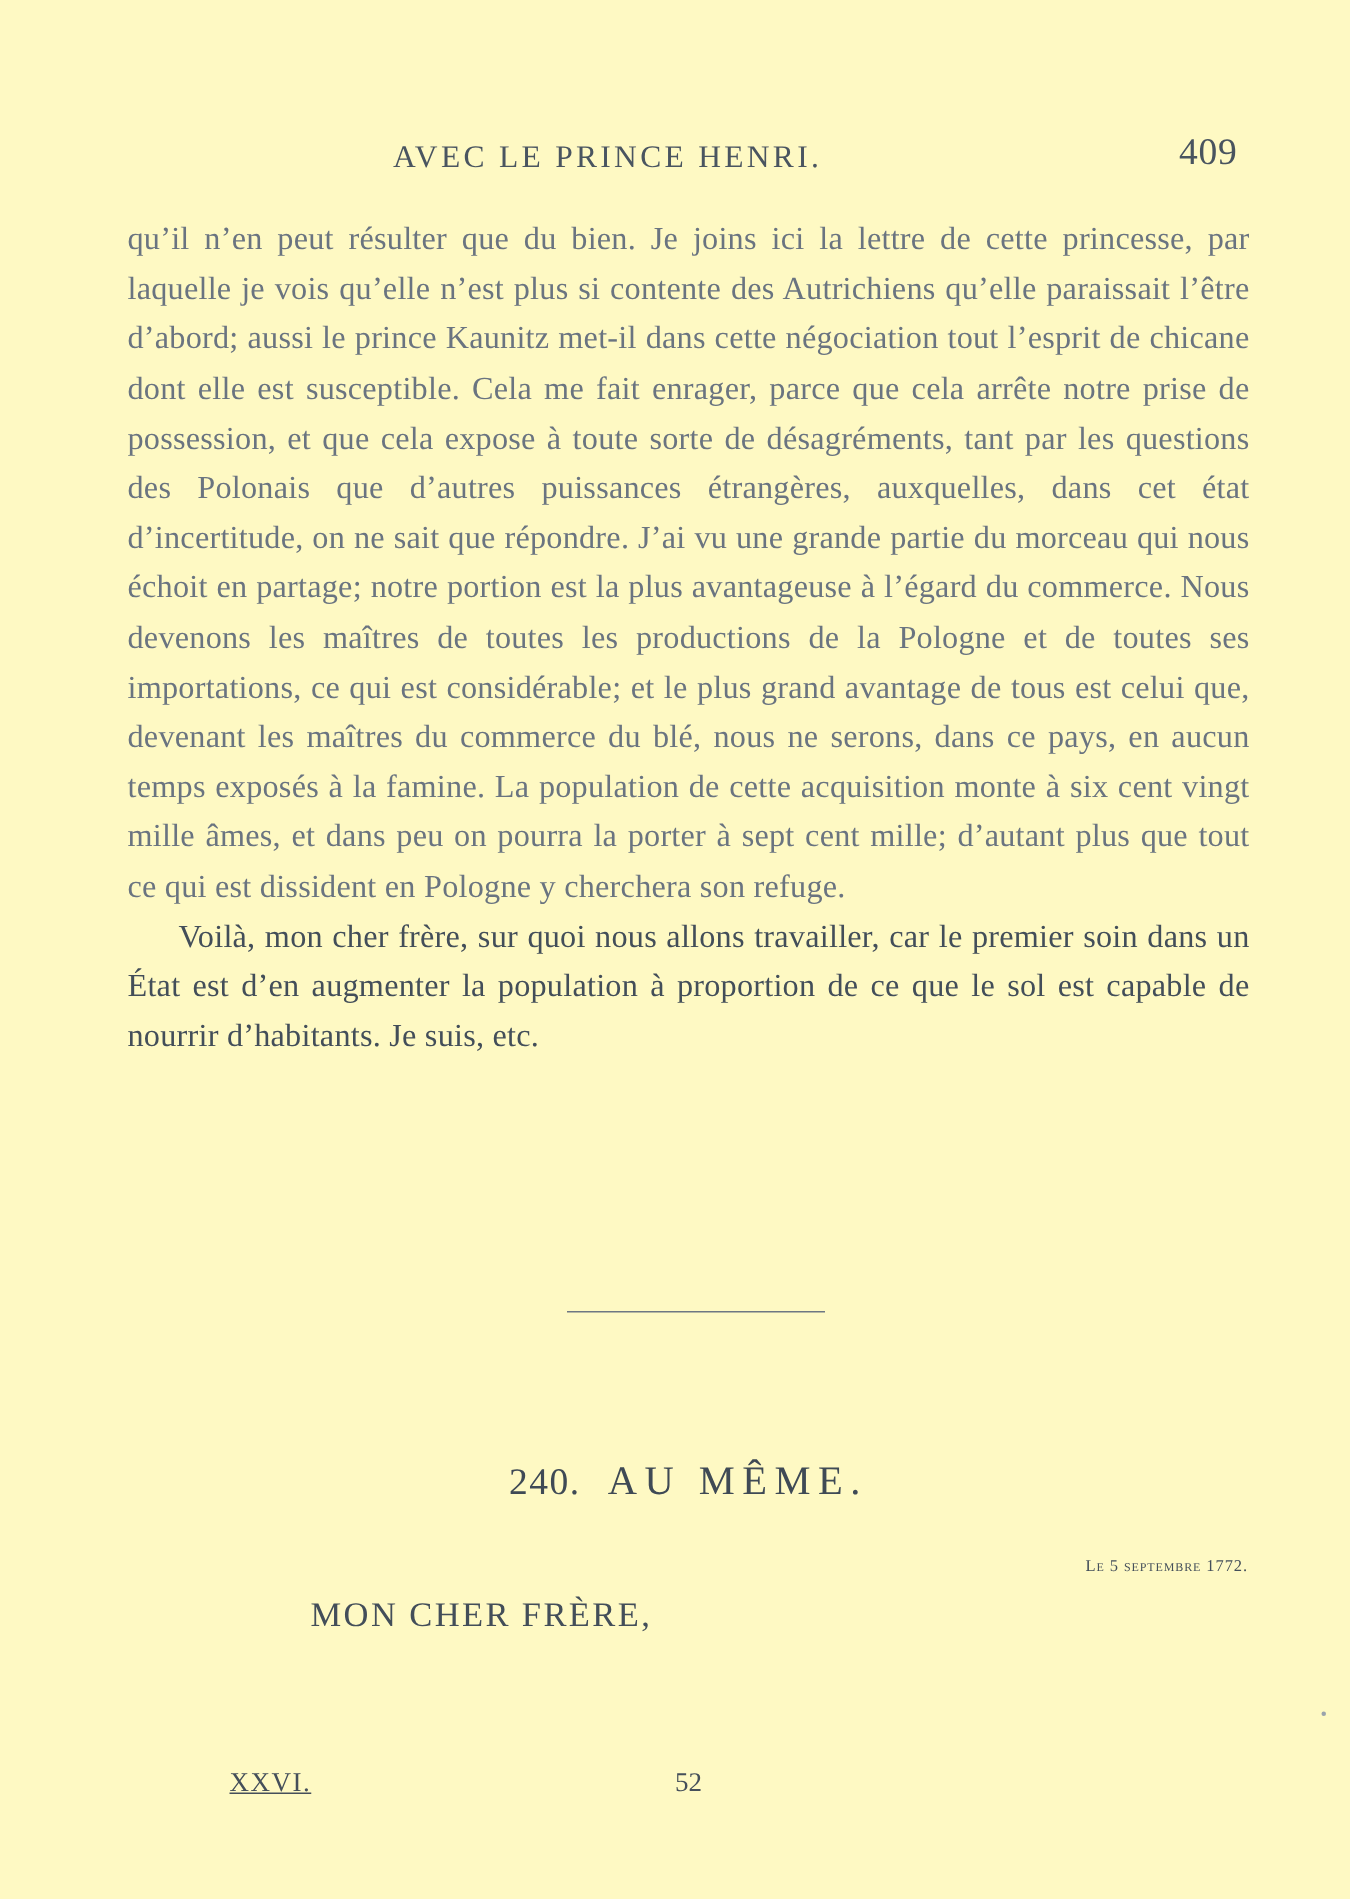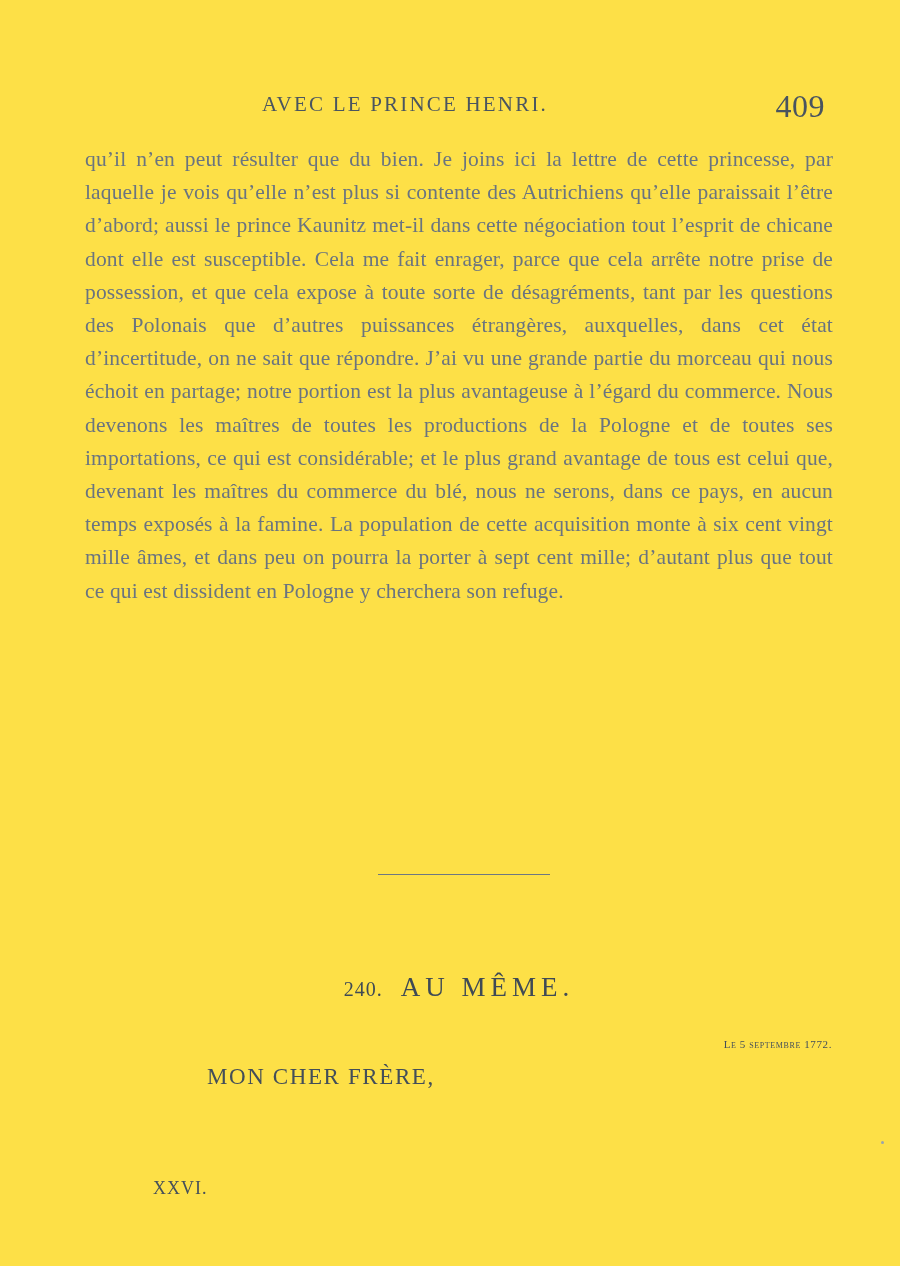--- a/index.html
+++ b/index.html
@@ -14,21 +14,21 @@
     color: #3b4650;
     position: relative;
     overflow: hidden;
   }
   .page {
     position: absolute;
     left: 0;
     top: 0;
     width: 900px;
     height: 1266px;
-    background: #fde047;
+    background: #fef9c3;
   }
   .header {
     position: absolute;
     left: 85px;
     top: 92px;
     width: 740px;
     height: 34px;
   }
   .running-head {
     position: absolute;
@@ -39,21 +39,21 @@
     font-size: 21px;
     letter-spacing: 2.2px;
     color: #4a5560;
     font-variant: small-caps;
     text-transform: uppercase;
   }
   .folio {
     position: absolute;
     right: 0;
     top: -4px;
-    font-size: 32px;
+    font-size: 25px;
     color: #49545f;
     letter-spacing: 0.5px;
   }
   .body-text {
     position: absolute;
     left: 85px;
     top: 143px;
     width: 748px;
     font-size: 21.5px;
     line-height: 33.2px;
@@ -86,21 +86,21 @@
     left: 85px;
     top: 972px;
     width: 748px;
     text-align: center;
     font-size: 27px;
     letter-spacing: 3px;
     color: #3f4a55;
   }
   .section-title .num {
     letter-spacing: 1px;
-    font-size: 20px;
+    font-size: 25px;
     text-align: right;
   }
   .section-title .ttl {
     font-variant: small-caps;
     text-transform: uppercase;
     letter-spacing: 5px;
     margin-left: 18px;
   }
   .dateline {
     position: absolute;
@@ -142,20 +142,21 @@
     width: 748px;
     height: 24px;
   }
   .sig-left {
     position: absolute;
     left: 68px;
     top: 0;
     font-size: 18px;
     letter-spacing: 1px;
     color: #454f5a;
+    text-decoration: underline;
   }
   .sig-right {
     position: absolute;
     left: 0;
     top: 0;
     width: 748px;
     text-align: center;
     font-size: 18px;
     color: #454f5a;
   }
@@ -174,32 +175,34 @@
 
 <div class="page">
 
   <div class="header">
     <div class="running-head">Avec le prince Henri.</div>
     <div class="folio">409</div>
   </div>
 
   <div class="body-text">
     <p class="p-cont faded">qu’il n’en peut résulter que du bien. Je joins ici la lettre de cette princesse, par laquelle je vois qu’elle n’est plus si contente des Autrichiens qu’elle paraissait l’être d’abord; aussi le prince Kaunitz met-il dans cette négociation tout l’esprit de chicane dont elle est susceptible. Cela me fait enrager, parce que cela arrête notre prise de possession, et que cela expose à toute sorte de désagréments, tant par les questions des Polonais que d’autres puissances étrangères, auxquelles, dans cet état d’incertitude, on ne sait que répondre. J’ai vu une grande partie du morceau qui nous échoit en partage; notre portion est la plus avantageuse à l’égard du commerce. Nous devenons les maîtres de toutes les productions de la Pologne et de toutes ses importations, ce qui est considérable; et le plus grand avantage de tous est celui que, devenant les maîtres du commerce du blé, nous ne serons, dans ce pays, en aucun temps exposés à la famine. La population de cette acquisition monte à six cent vingt mille âmes, et dans peu on pourra la porter à sept cent mille; d’autant plus que tout ce qui est dissident en Pologne y cherchera son refuge.</p>
+    <p class="p-indent">Voilà, mon cher frère, sur quoi nous allons travailler, car le premier soin dans un État est d’en augmenter la population à proportion de ce que le sol est capable de nourrir d’habitants. Je suis, etc.</p>
   </div>
 
   <div class="rule"></div>
 
   <div class="section-title">
     <span class="num">240.</span><span class="ttl">Au même.</span>
   </div>
 
   <div class="dateline">Le 5 septembre 1772.</div>
 
   <div class="salutation">Mon cher frère,</div>
 
 
   <div class="margin-mark"></div>
 
   <div class="footer">
     <div class="sig-left">XXVI.</div>
+    <div class="sig-right">52</div>
   </div>
 
 </div>
 
 </body></html>

